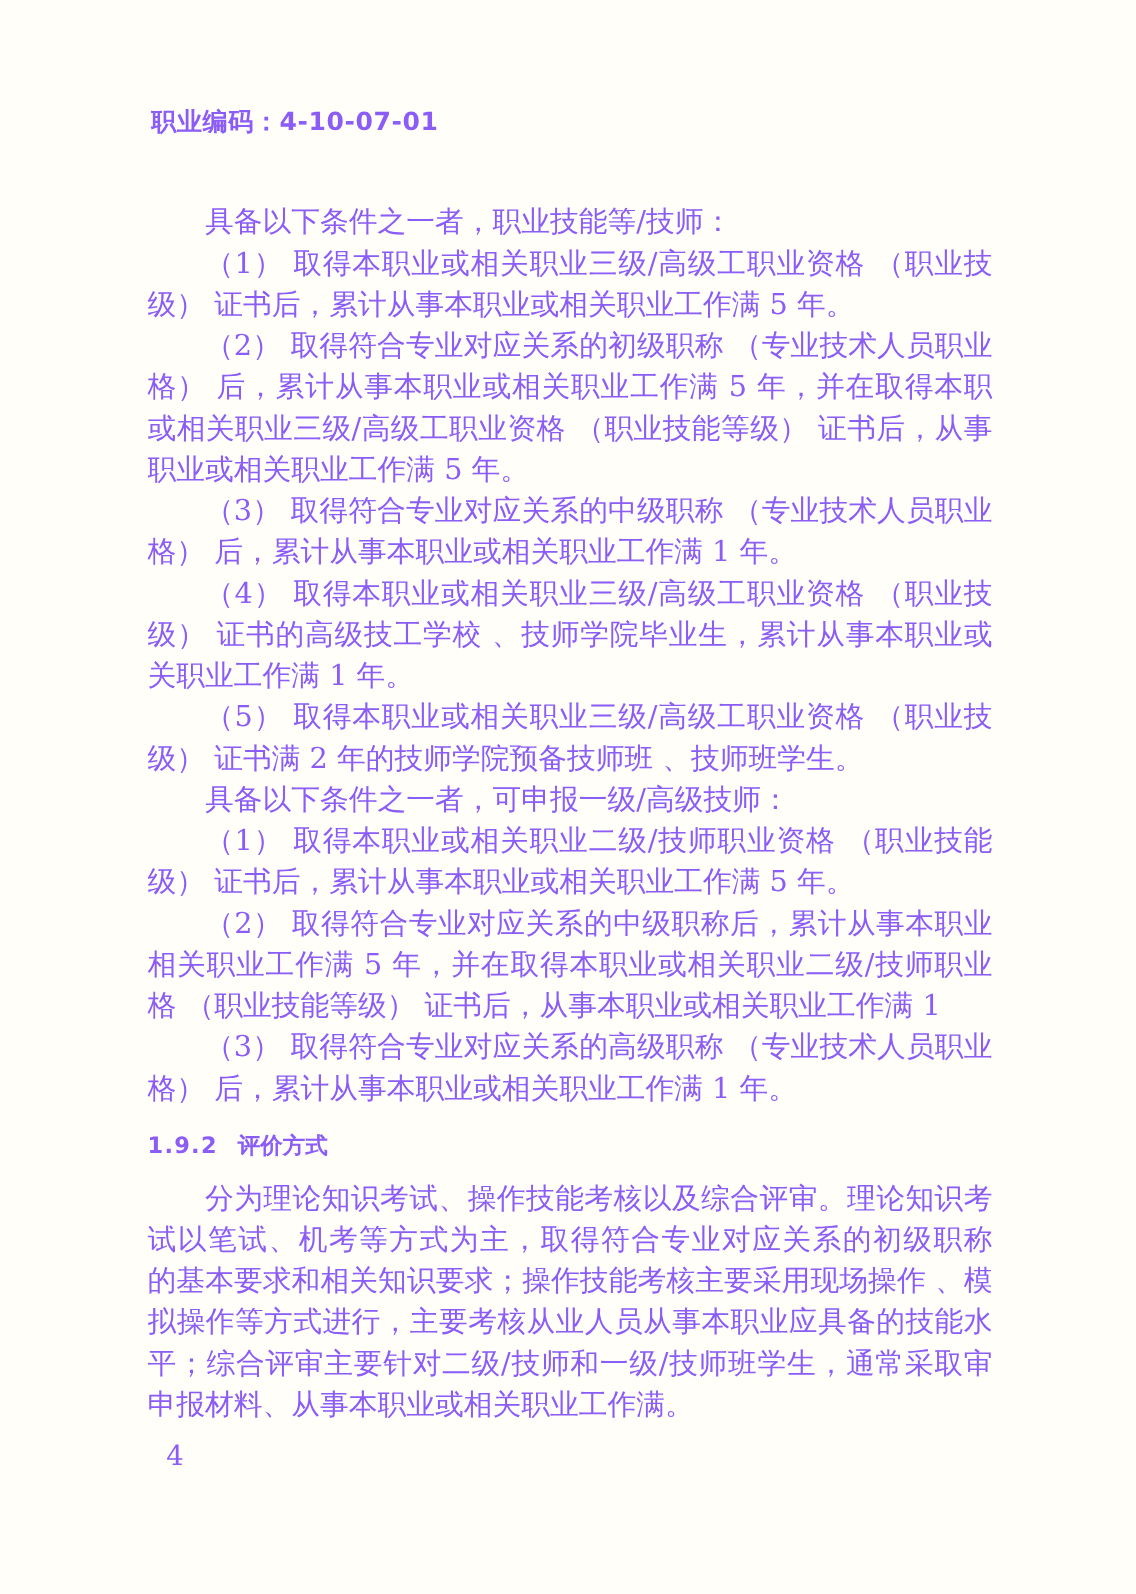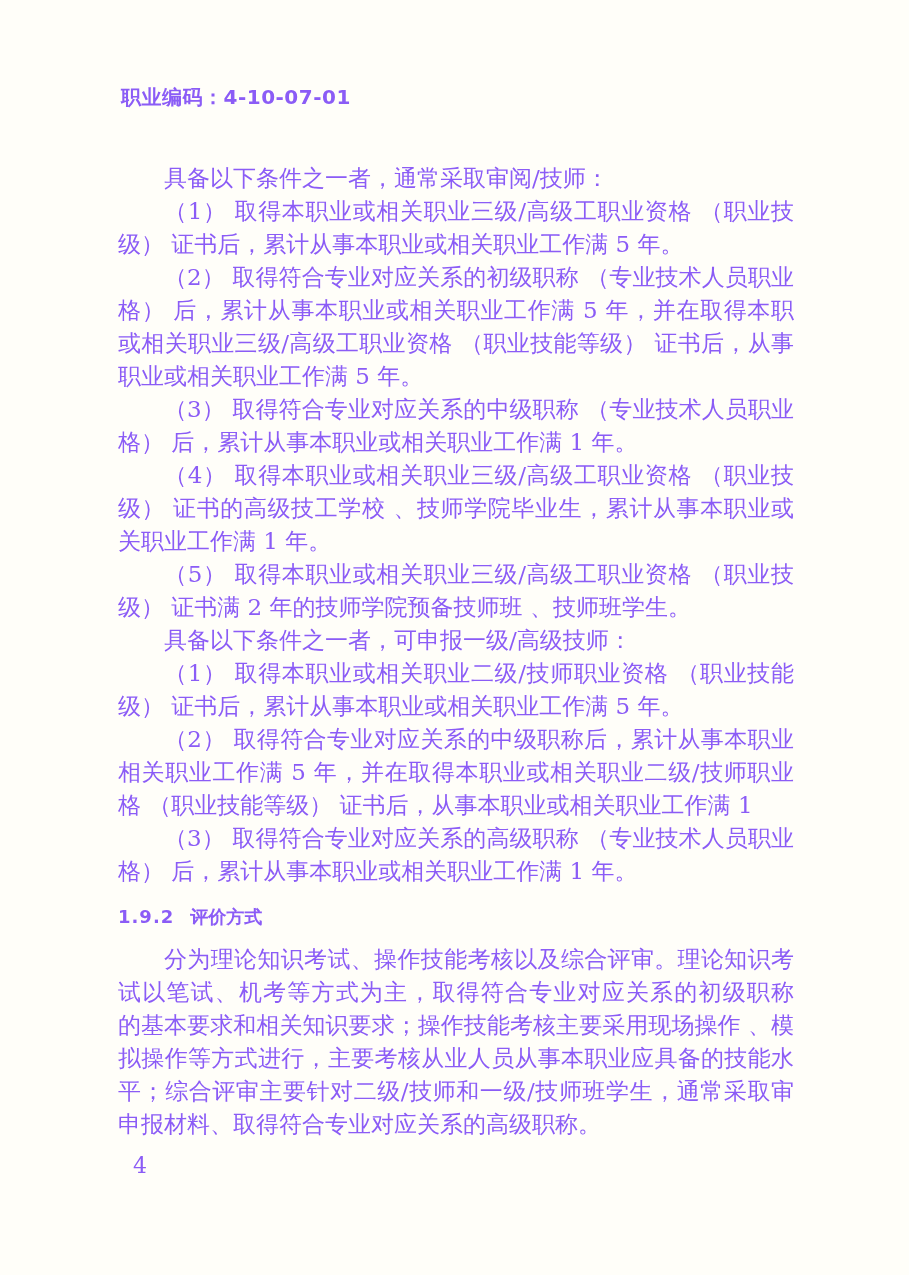--- a/index.html
+++ b/index.html
@@ -61,21 +61,21 @@
 </head>
 <body>
 
 <div class="page">
 
   <div class="doc-header">职业编码：4-10-07-01</div>
 
   <main class="content">
 
     <section id="eligibility-lines">
-        <div class="ln ind">具备以下条件之一者，通常采取审阅/技师：</div>
+        <div class="ln ind">具备以下条件之一者，职业技能等/技师：</div>
         <div class="ln ind fill">（1） 取得本职业或相关职业三级/高级工职业资格 （职业技能等</div>
         <div class="ln">级） 证书后，累计从事本职业或相关职业工作满 5 年。</div>
         <div class="ln ind fill">（2） 取得符合专业对应关系的初级职称 （专业技术人员职业资</div>
         <div class="ln fill">格） 后，累计从事本职业或相关职业工作满 5 年，并在取得本职业</div>
         <div class="ln fill">或相关职业三级/高级工职业资格 （职业技能等级） 证书后，从事本</div>
         <div class="ln">职业或相关职业工作满 5 年。</div>
         <div class="ln ind fill">（3） 取得符合专业对应关系的中级职称 （专业技术人员职业资</div>
         <div class="ln">格） 后，累计从事本职业或相关职业工作满 1 年。</div>
         <div class="ln ind fill">（4） 取得本职业或相关职业三级/高级工职业资格 （职业技能等</div>
         <div class="ln fill">级） 证书的高级技工学校 、技师学院毕业生，累计从事本职业或相</div>
@@ -95,20 +95,20 @@
     <h2 class="sec-heading">
       <span class="sec-num">1.9.2</span><span>评价方式</span>
     </h2>
 
     <section id="evaluation-lines" class="para">
         <div class="ln ind fill">分为理论知识考试、操作技能考核以及综合评审。理论知识考</div>
         <div class="ln fill">试以笔试、机考等方式为主，取得符合专业对应关系的初级职称</div>
         <div class="ln fill">的基本要求和相关知识要求；操作技能考核主要采用现场操作 、模</div>
         <div class="ln fill">拟操作等方式进行，主要考核从业人员从事本职业应具备的技能水</div>
         <div class="ln fill">平；综合评审主要针对二级/技师和一级/技师班学生，通常采取审阅</div>
-        <div class="ln">申报材料、取得符合专业对应关系的高级职称。</div>
+        <div class="ln">申报材料、从事本职业或相关职业工作满。</div>
       </section>
 
   </main>
 
   <div class="page-number">4</div>
 
 </div>
 
 </body></html>

